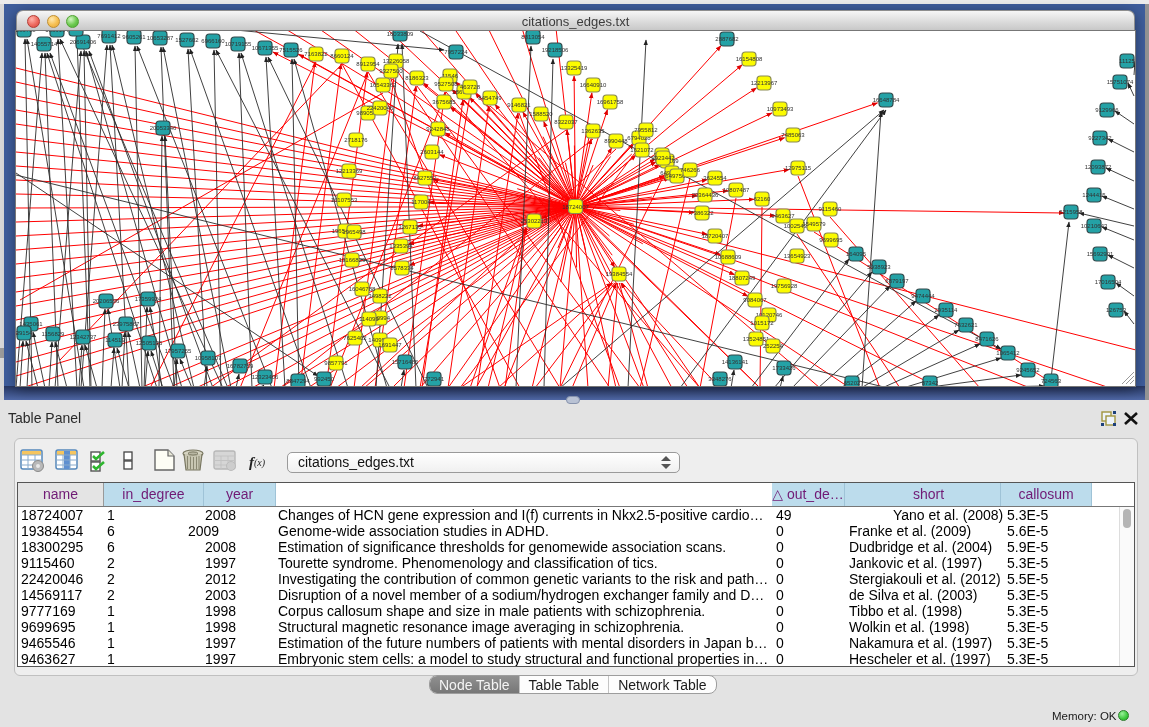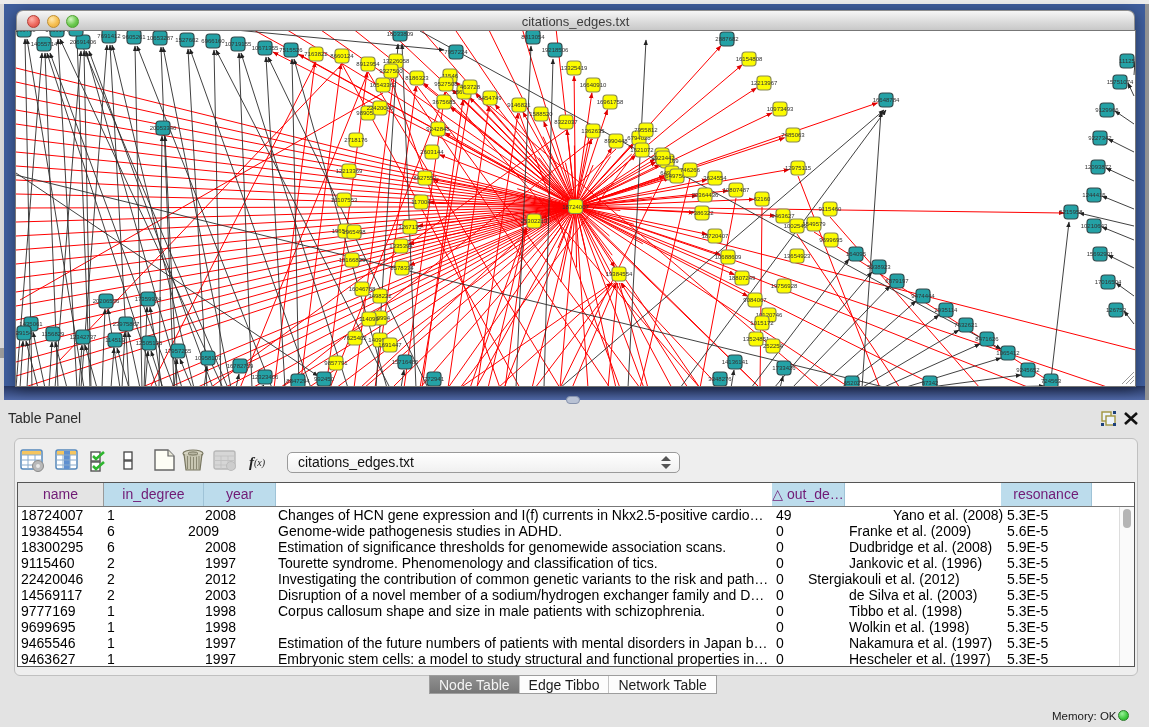--- a/index.html
+++ b/index.html
@@ -14,21 +14,21 @@
 #canvas { position:absolute; left:0; top:21px; width:1119px; height:355px; background:#fff; overflow:hidden; outline:1px solid #777; }
 #panel { position:absolute; left:0; top:400px; width:1149px; height:327px; background:#e3e3e3; }
 #ptitle { position:absolute; left:8px; top:10px; font-size:14px; color:#2a2a2a; }
 #card { position:absolute; left:14px; top:38px; width:1124px; height:238px; background:#eee; border:1px solid #c0c0c0; border-radius:6px; }
 #combo { position:absolute; left:287px; top:52px; width:393px; height:21px; background:linear-gradient(#fff,#f0f0f0); border:1px solid #9a9a9a; border-radius:5px; font-size:14px; color:#111; padding:1px 0 0 10px; }
 #tablewrap { position:absolute; left:17px; top:82px; width:1118px; height:185px; border:1px solid #555; background:#fff; overflow:hidden; }
 .hc { position:absolute; top:0; height:23px; font-size:14px; color:#701a75; text-align:center; line-height:23px; border-right:1px solid #9fc3d7; background:#bcdcec; }
 .row { position:absolute; left:0; width:1118px; height:16px; font-size:14px; color:#000; }
 .row span { position:absolute; top:0; line-height:16px; white-space:nowrap; }
 .clip { overflow:hidden; text-overflow:ellipsis; }
-#tabs { position:absolute; left:429px; top:275px; height:19px; display:flex; border:1px solid #9d9d9d; border-radius:0; overflow:hidden; background:#fdfdfd; font-size:14px; }
+#tabs { position:absolute; left:429px; top:275px; height:19px; display:flex; border:1px solid #9d9d9d; border-radius:8px; overflow:hidden; background:#fdfdfd; font-size:14px; }
 #tabs div { padding:0 9px; line-height:18px; color:#1c1c1c; }
 #tabs .sel { background:linear-gradient(#909090,#777); color:#f4f4f4; }
 #mem { position:absolute; left:1052px; top:310px; font-size:11.5px; color:#1a1a1a; }
 </style></head><body>
 <div id="desk">
  <div id="blue"></div>
     <div id="bluebot"></div>
     <div id="lgray"></div>
     <div style="position:absolute;left:0;top:348px;width:4px;height:10px;background:#9a9a9a"></div>
     <div id="rgray"></div>
@@ -704,65 +704,66 @@
   <div id="combo">citations_edges.txt</div>
   <svg style="position:absolute;left:660px;top:56px" width="12" height="14">
     <path d="M6,0 L11,5 H1 z" fill="#555"></path>
       <path d="M6,13 L11,8 H1 z" fill="#555"></path>
   </svg>
   <div id="tablewrap">
     <div class="hc" style="left:0;width:86px;background:#e4e4e4;border-right:1px solid #999">name</div>
     <div class="hc" style="left:86px;width:100px">in_degree</div>
     <div class="hc" style="left:186px;width:72px">year</div>
     <div class="hc" style="left:754px;width:73px">△ out_de…</div>
-    <div class="hc" style="left:983px;width:91px">resonance</div>
+    <div class="hc" style="left:827px;width:156px;padding-left:12px">short</div>
+    <div class="hc" style="left:983px;width:91px">callosum</div>
     <div style="position:absolute;left:0;top:23px;width:1118px;border-top:1px solid #777;height:0"></div>
 <div class="row" style="top:24px">
 <span style="left:3px">18724007</span>
         <span style="left:89px">1</span>
         <span style="left:187px">2008</span>
 <span style="left:260px;width:493px" class="clip">Changes of HCN gene expression and I(f) currents in Nkx2.5-positive cardiomyocytes derived from transgenic mice</span>
         <span style="left:758px">49</span>
 <span style="left:875px">Yano et al. (2008)</span>
         <span style="left:989px">5.3E-5</span>
       </div>
 <div class="row" style="top:40px">
 <span style="left:3px">19384554</span>
         <span style="left:89px">6</span>
         <span style="left:170px">2009</span>
-<span style="left:260px;width:493px" class="clip">Genome-wide pathogenesis studies in ADHD.</span>
+<span style="left:260px;width:493px" class="clip">Genome-wide association studies in ADHD.</span>
         <span style="left:758px">0</span>
 <span style="left:831px">Franke et al. (2009)</span>
         <span style="left:989px">5.6E-5</span>
       </div>
 <div class="row" style="top:56px">
 <span style="left:3px">18300295</span>
         <span style="left:89px">6</span>
         <span style="left:187px">2008</span>
 <span style="left:260px;width:493px" class="clip">Estimation of significance thresholds for genomewide association scans.</span>
         <span style="left:758px">0</span>
-<span style="left:831px">Dudbridge et al. (2008)</span>
+<span style="left:831px">Dudbridge et al. (2004)</span>
         <span style="left:989px">5.9E-5</span>
       </div>
 <div class="row" style="top:72px">
 <span style="left:3px">9115460</span>
         <span style="left:89px">2</span>
         <span style="left:187px">1997</span>
 <span style="left:260px;width:493px" class="clip">Tourette syndrome. Phenomenology and classification of tics.</span>
         <span style="left:758px">0</span>
-<span style="left:831px">Jankovic et al. (1996)</span>
+<span style="left:831px">Jankovic et al. (1997)</span>
         <span style="left:989px">5.3E-5</span>
       </div>
 <div class="row" style="top:88px">
 <span style="left:3px">22420046</span>
         <span style="left:89px">2</span>
         <span style="left:187px">2012</span>
 <span style="left:260px;width:493px" class="clip">Investigating the contribution of common genetic variants to the risk and pathogenesis of ADHD in adults</span>
         <span style="left:758px">0</span>
-<span style="left:790px">Stergiakouli et al. (2012)</span>
+<span style="left:831px">Stergiakouli et al. (2012)</span>
         <span style="left:989px">5.5E-5</span>
       </div>
 <div class="row" style="top:104px">
 <span style="left:3px">14569117</span>
         <span style="left:89px">2</span>
         <span style="left:187px">2003</span>
 <span style="left:260px;width:493px" class="clip">Disruption of a novel member of a sodium/hydrogen exchanger family and DOCK3 is associated with ADHD</span>
         <span style="left:758px">0</span>
 <span style="left:831px">de Silva et al. (2003)</span>
         <span style="left:989px">5.3E-5</span>
@@ -773,20 +774,21 @@
         <span style="left:187px">1998</span>
 <span style="left:260px;width:493px" class="clip">Corpus callosum shape and size in male patients with schizophrenia.</span>
         <span style="left:758px">0</span>
 <span style="left:831px">Tibbo et al. (1998)</span>
         <span style="left:989px">5.3E-5</span>
       </div>
 <div class="row" style="top:136px">
 <span style="left:3px">9699695</span>
         <span style="left:89px">1</span>
         <span style="left:187px">1998</span>
+<span style="left:260px;width:493px" class="clip">Structural magnetic resonance image averaging in schizophrenia.</span>
         <span style="left:758px">0</span>
 <span style="left:831px">Wolkin et al. (1998)</span>
         <span style="left:989px">5.3E-5</span>
       </div>
 <div class="row" style="top:152px">
 <span style="left:3px">9465546</span>
         <span style="left:89px">1</span>
         <span style="left:187px">1997</span>
 <span style="left:260px;width:493px" class="clip">Estimation of the future numbers of patients with mental disorders in Japan based on national statistics</span>
         <span style="left:758px">0</span>
@@ -800,17 +802,17 @@
 <span style="left:260px;width:493px" class="clip">Embryonic stem cells: a model to study structural and functional properties in cardiomyocytes</span>
         <span style="left:758px">0</span>
 <span style="left:831px">Hescheler et al. (1997)</span>
         <span style="left:989px">5.3E-5</span>
       </div>
     <div style="position:absolute;left:1101px;top:24px;width:16px;height:159px;background:#fafafa;border-left:1px solid #ddd"></div>
     <div style="position:absolute;left:1105px;top:26px;width:8px;height:19px;background:#b5b5b5;border-radius:4px"></div>
   </div>
   <div id="tabs">
       <div class="sel">Node Table</div>
-      <div style="border-left:1px solid #c4c4c4">Edge Tibbo</div>
+      <div style="border-left:1px solid #c4c4c4">Table Table</div>
       <div style="border-left:1px solid #c4c4c4">Network Table</div>
     </div>
   <div id="mem">Memory: OK</div>
   <div style="position:absolute;left:1118px;top:310px;width:11px;height:11px;border-radius:50%;background:radial-gradient(circle at 35% 30%,#9af09a,#3cc83c 60%,#28a428);border:1px solid #2a7c2a"></div>
 </div>
 </body></html>

